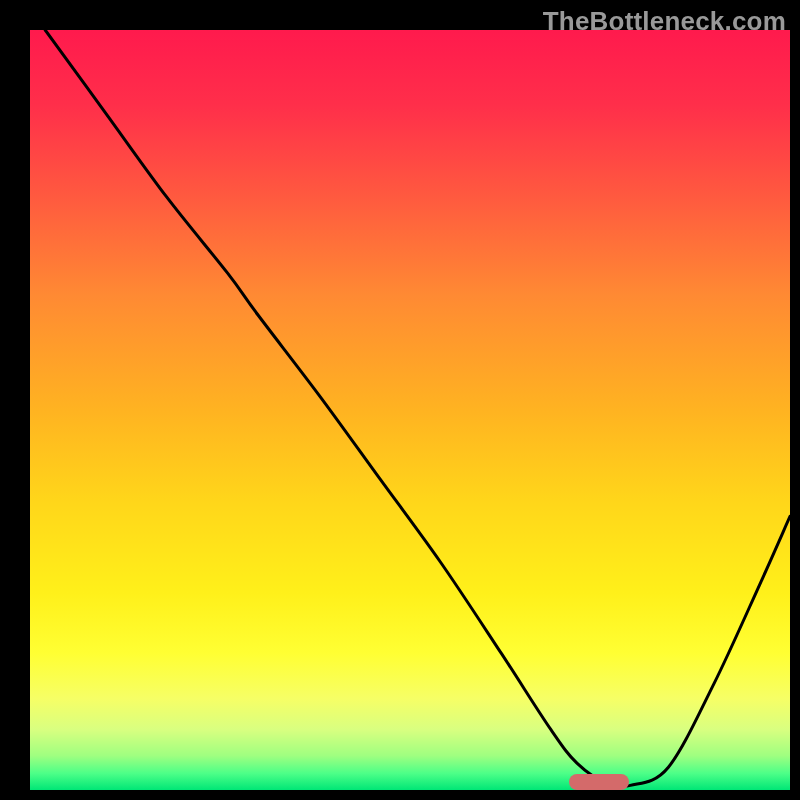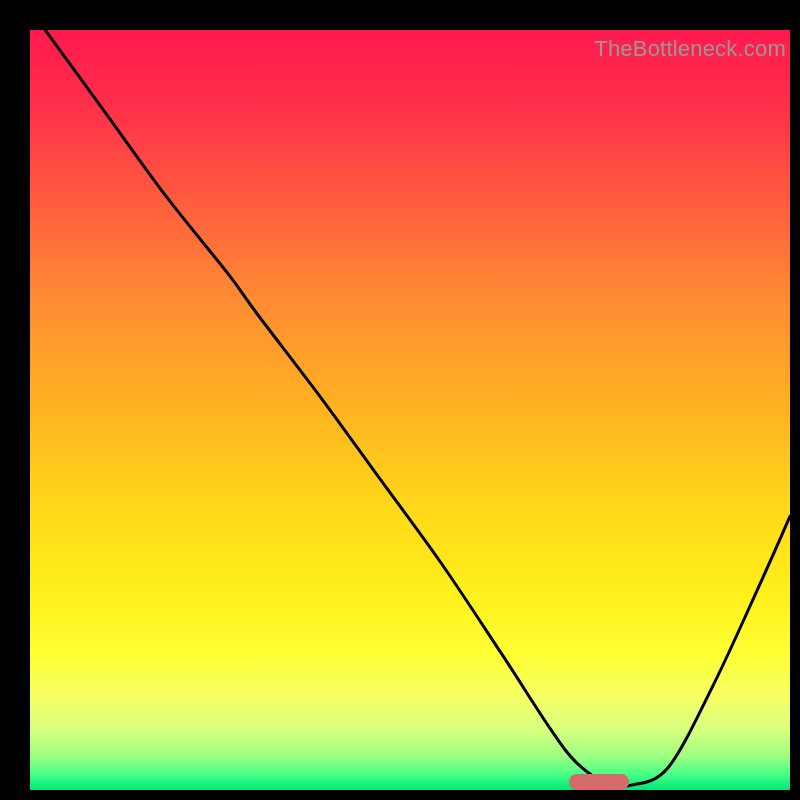--- a/index.html
+++ b/index.html
@@ -9,25 +9,24 @@
     height: 800px;
     background: #000;
     position: relative;
     font-family: Arial, Helvetica, sans-serif;
   }
   .watermark {
     position: absolute;
     top: 6px;
     right: 14px;
     color: #999999;
-    font-size: 22px;
-    font-weight: 400;
+    font-size: 26px;
+    font-weight: 700;
     letter-spacing: 0.2px;
     z-index: 10;
-    margin-top: 30px;
   }
   .plot-frame {
     position: absolute;
     left: 30px;
     top: 30px;
     width: 760px;
     height: 760px;
     background: #000;
   }
   svg.plot {

